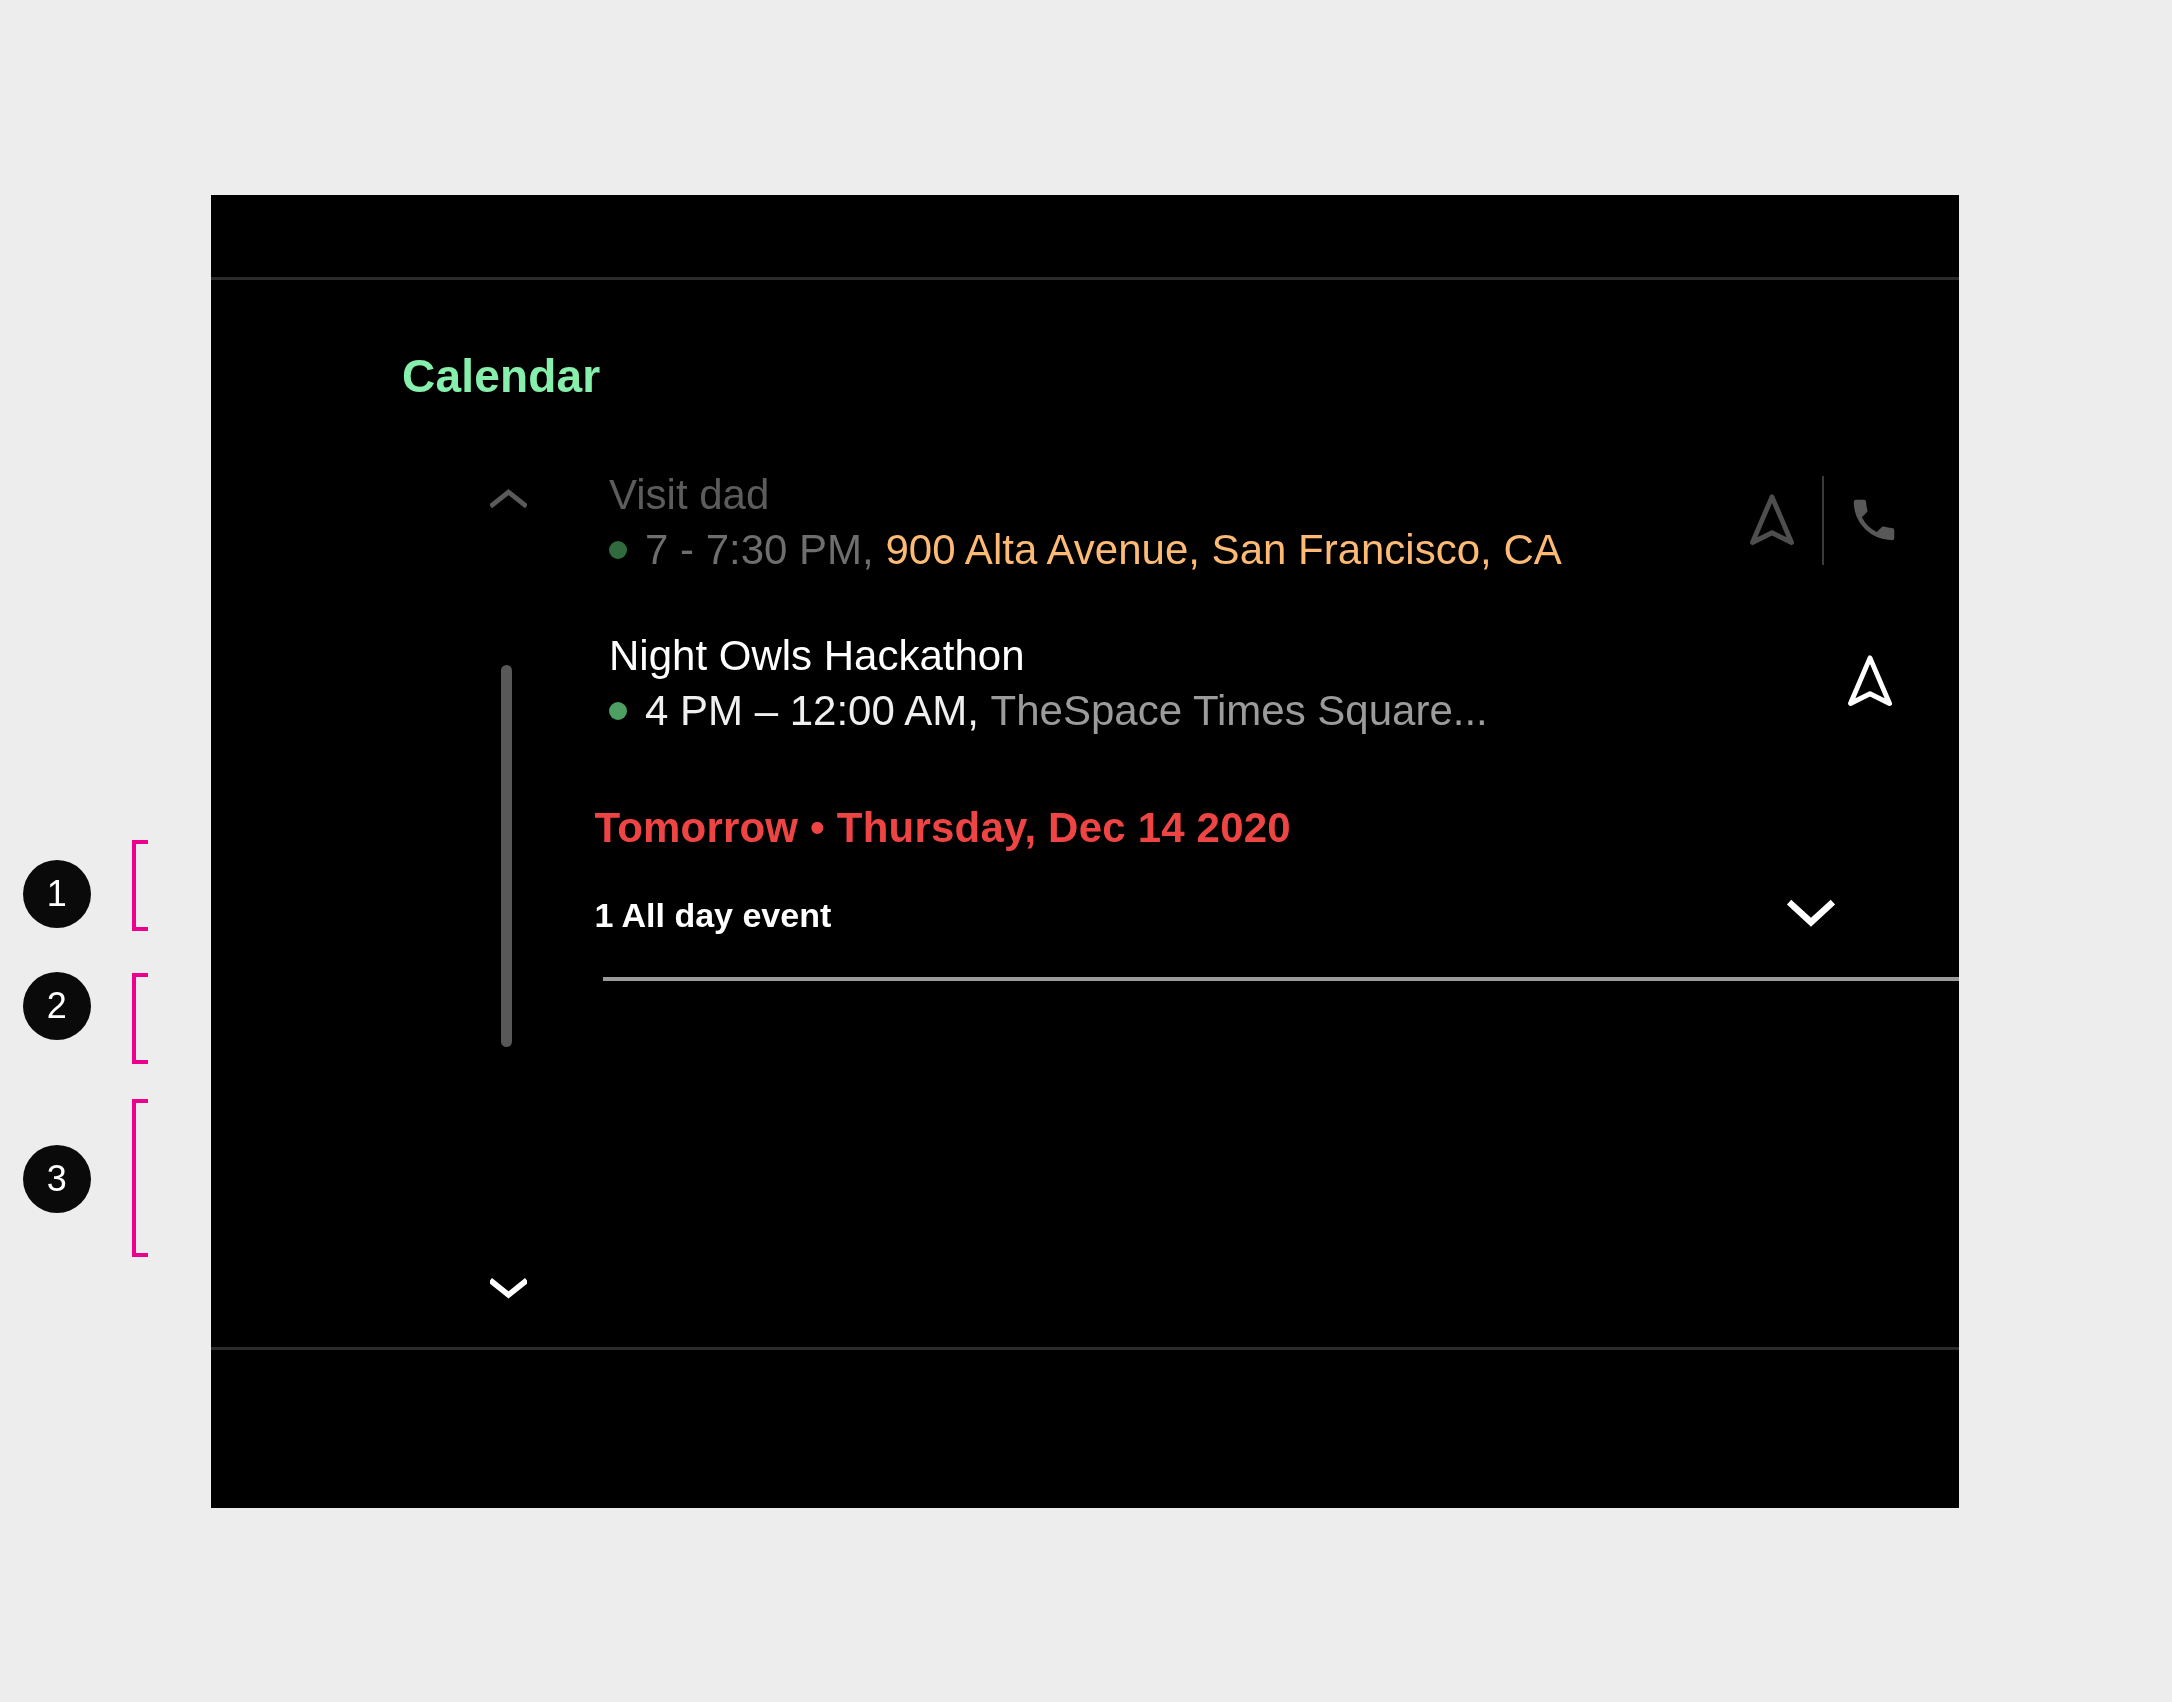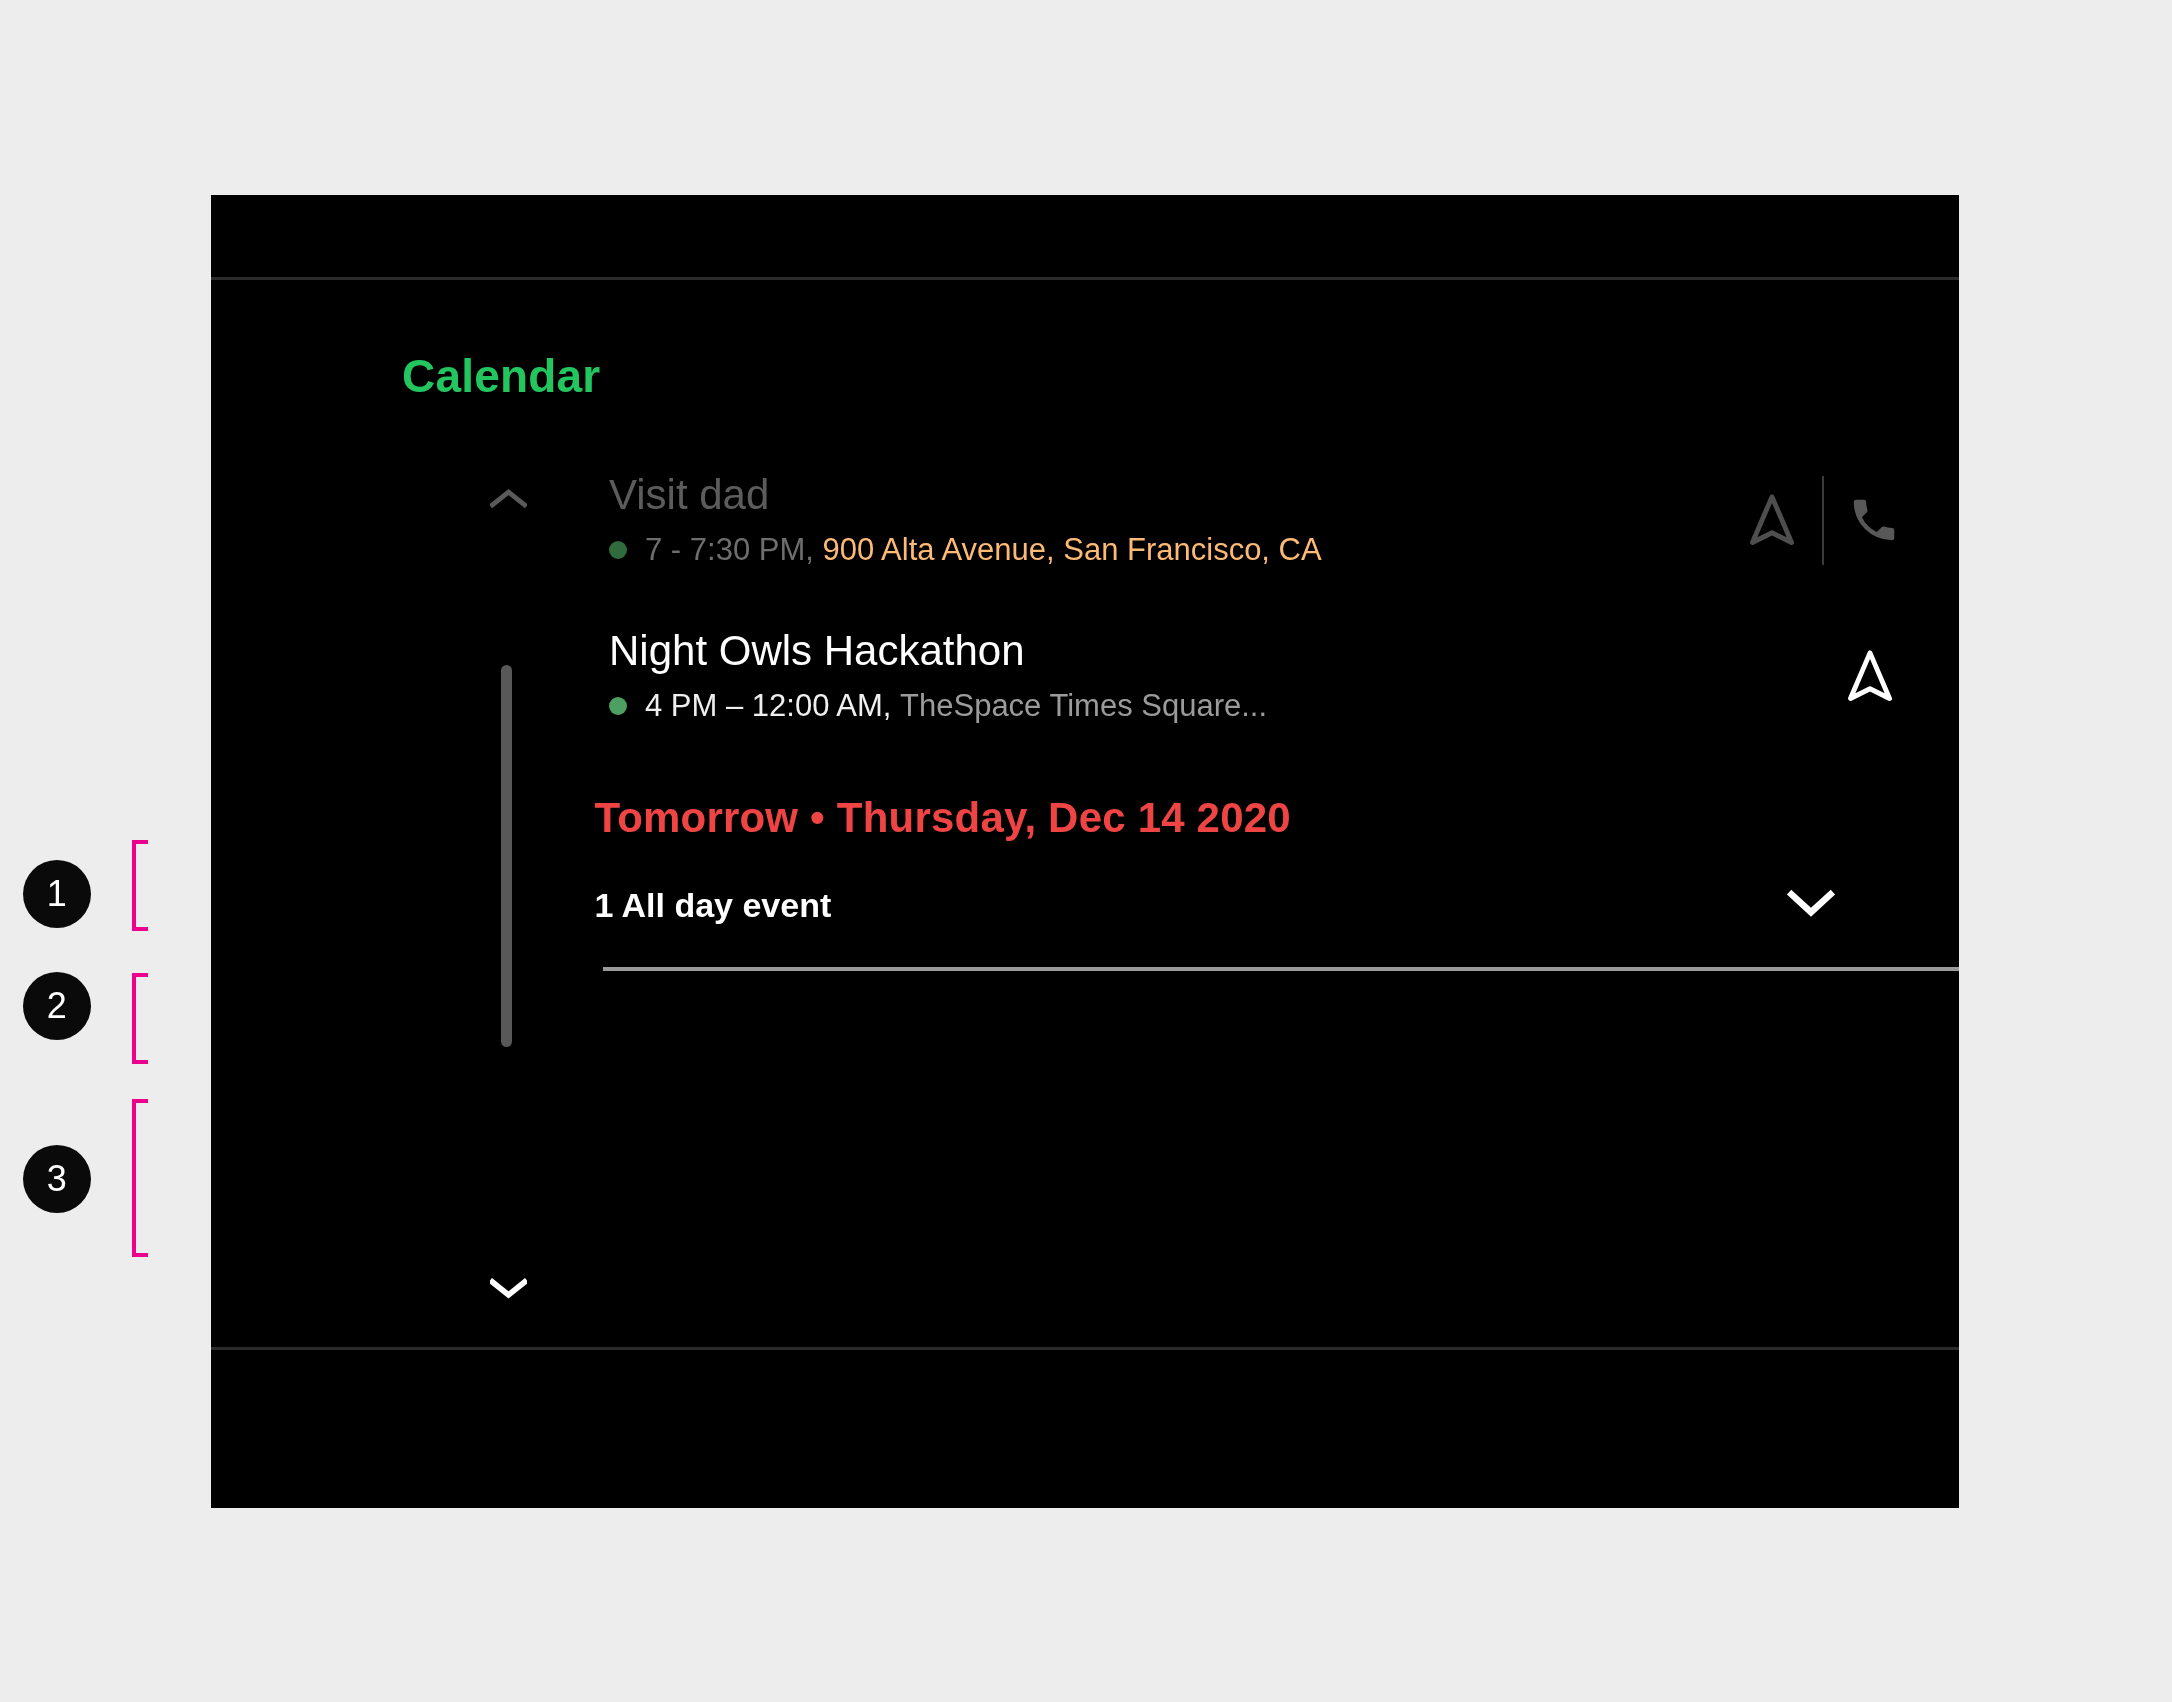--- a/index.html
+++ b/index.html
@@ -75,21 +75,21 @@
     border-top: 3.3px solid #2b2b2b;
     box-sizing: border-box;
   }
 
   .card-title {
     position: absolute;
     left: 191px;
     top: 154px;
     font-size: 46px;
     font-weight: bold;
-    color: #22c55e;
+    color: #86efac;
     letter-spacing: 0.2px;
   }
 
   
   .scroll-rail {
     position: absolute;
     left: 264px;
     top: 260px;
     width: 65px;
     height: 894px;
@@ -130,22 +130,22 @@
   .event-main { flex: 1 1 auto; min-width: 0; text-decoration: underline; }
 
   .event-title {
     font-size: 42px;
     font-weight: 400;
     color: #ffffff;
     line-height: 1.12;
     white-space: nowrap;
   }
   .event-sub {
-    margin-top: 15px;
-    font-size: 31px;
+    margin-top: 8px;
+    font-size: 42px;
     line-height: 1.12;
     white-space: nowrap;
     display: flex;
     align-items: center;
   }
   .dot {
     width: 18px;
     height: 18px;
     border-radius: 50%;
     background: #4d9f62;

